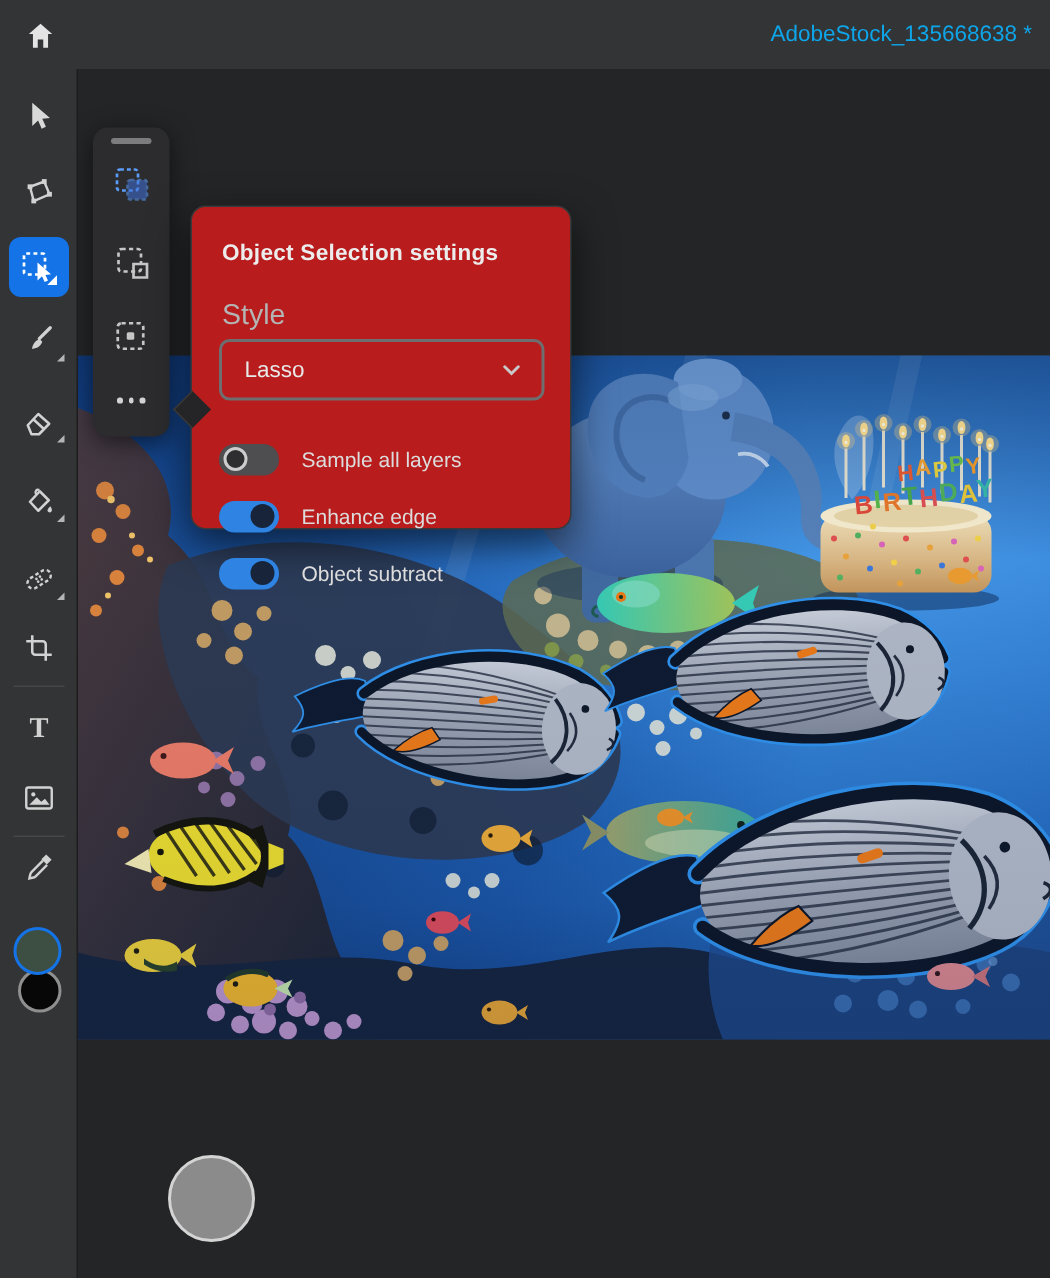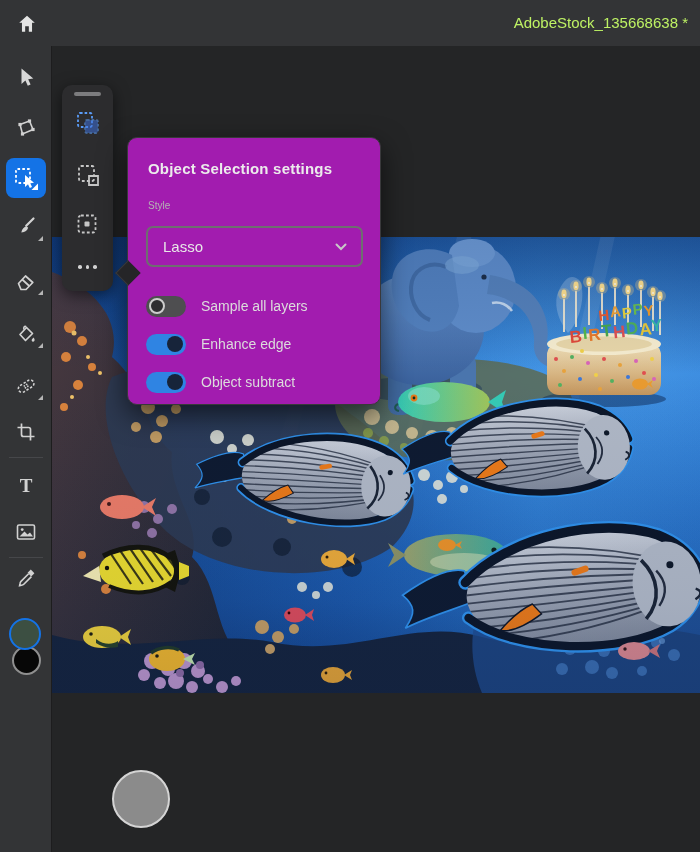--- a/index.html
+++ b/index.html
@@ -5,21 +5,21 @@
   * { margin:0; padding:0; box-sizing:border-box; }
   html,body { width:700px; height:852px; background:#242526; overflow:hidden;
               font-family:"Liberation Sans", sans-serif; }
 
   
   #topbar { position:absolute; left:0; top:0; width:700px; height:46px;
             background:#333436; z-index:10; }
   #home-btn { position:absolute; left:12px; top:9px; width:30px; height:30px;
               display:flex; align-items:center; justify-content:center; cursor:pointer; }
   #doc-title { position:absolute; right:12px; top:0; height:46px; line-height:46px;
-               color:#bef264; font-size:15px; }
+               color:#0ea5e9; font-size:15px; }
 
   
   #toolbar { position:absolute; left:0; top:46px; width:52px; height:806px;
              background:#333436; border-right:1px solid #1d1d1e; z-index:9; }
   .tool { position:absolute; left:0; width:52px; height:44px; display:flex;
           align-items:center; justify-content:center; cursor:pointer; }
   .tool svg { display:block; }
   .tool-sel { position:absolute; left:6px; top:112px; width:40px; height:40px;
               background:#1473e6; border-radius:8px; display:flex; align-items:center;
               justify-content:center; cursor:pointer; }
@@ -42,29 +42,29 @@
             background:#2c2c2e; border-radius:10px; z-index:5;
             box-shadow:0 4px 16px rgba(0,0,0,.55); }
   #flyout .handle { position:absolute; left:12px; top:7px; width:27px; height:4px;
                     border-radius:2px; background:#7c7c7e; }
   .fly-item { position:absolute; left:0; width:51px; height:40px; display:flex;
               align-items:center; justify-content:center; cursor:pointer; }
   .dots { display:flex; gap:4px; }
   .dots i { width:3.5px; height:3.5px; border-radius:50%; background:#d2d2d2; display:block; }
 
   
-  #popup { position:absolute; left:127px; top:137px; width:254px; height:268px;
-           background:#a21caf; border:1px solid #39393b; border-radius:10px;
+  #popup { position:absolute; left:127px; top:137px; width:254px; height:216px;
+           background:#b91c1c; border:1px solid #39393b; border-radius:10px;
            box-shadow:0 10px 28px rgba(0,0,0,.6); z-index:6; color:#e6e6e6; }
   #popup .caret { position:absolute; left:-9px; top:126px; width:18px; height:18px;
                   background:#252527; border-left:1px solid #39393b;
                   border-bottom:1px solid #39393b; transform:rotate(45deg); }
   #popup h2 { position:absolute; left:20px; top:22px; font-size:15px; font-weight:bold;
               color:#ececec; letter-spacing:.2px; }
-  #popup .style-lbl { position:absolute; left:20px; top:62px; font-size:10px; color:#b4b4b4; }
+  #popup .style-lbl { position:absolute; left:20px; top:62px; font-size:19px; color:#b4b4b4; }
   #style-select { position:absolute; left:18px; top:88px; width:217px; height:41px;
                   border:2px solid #6e6e70; border-radius:7px; background:transparent;
                   display:flex; align-items:center; cursor:pointer; }
   #style-select .val { margin-left:15px; font-size:15px; color:#e8e8e8; flex:1; }
   #style-select svg { margin-right:14px; }
   .tog-row { position:absolute; left:18px; width:220px; height:22px; display:flex;
              align-items:center; }
   .tog { width:40px; height:21px; border-radius:11px; position:relative; cursor:pointer;
          flex:0 0 auto; }
   .tog .knob { position:absolute; top:2.5px; width:16px; height:16px; border-radius:50%; }

